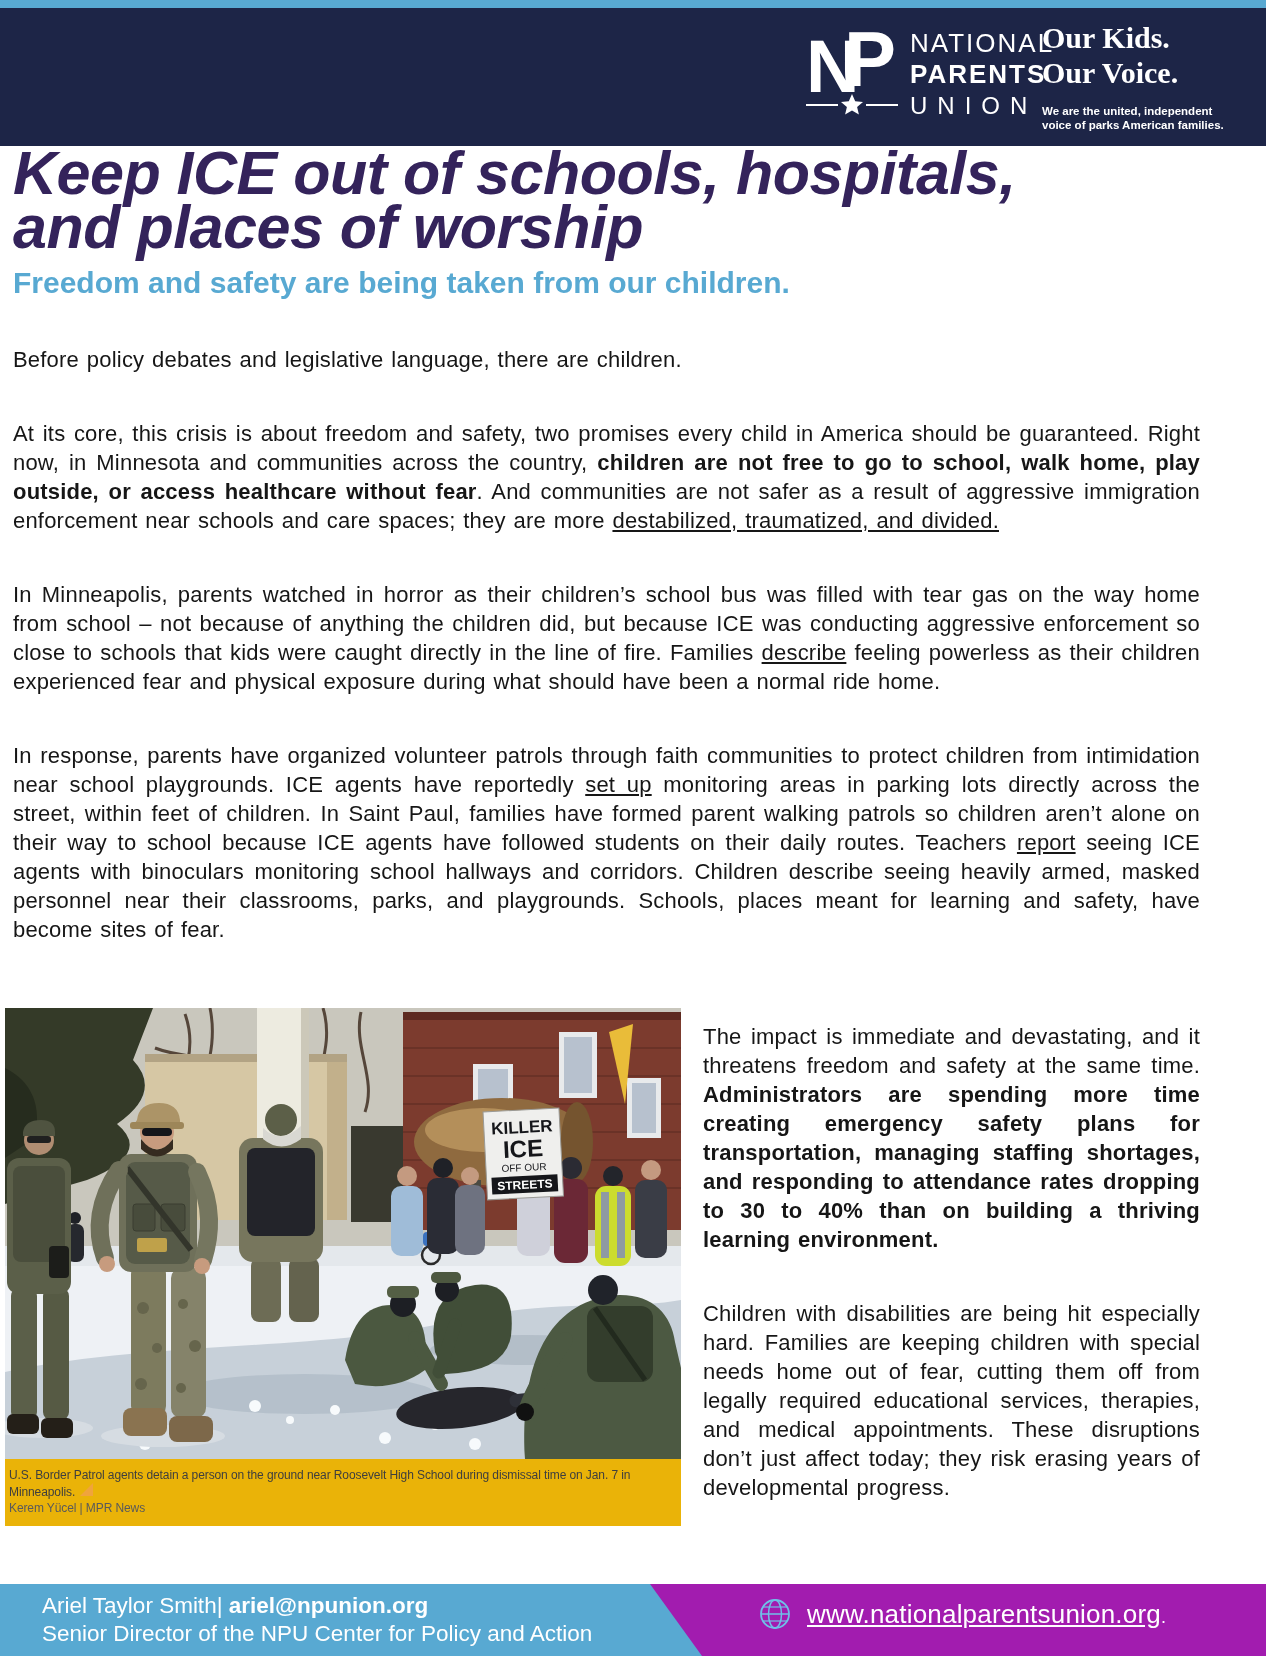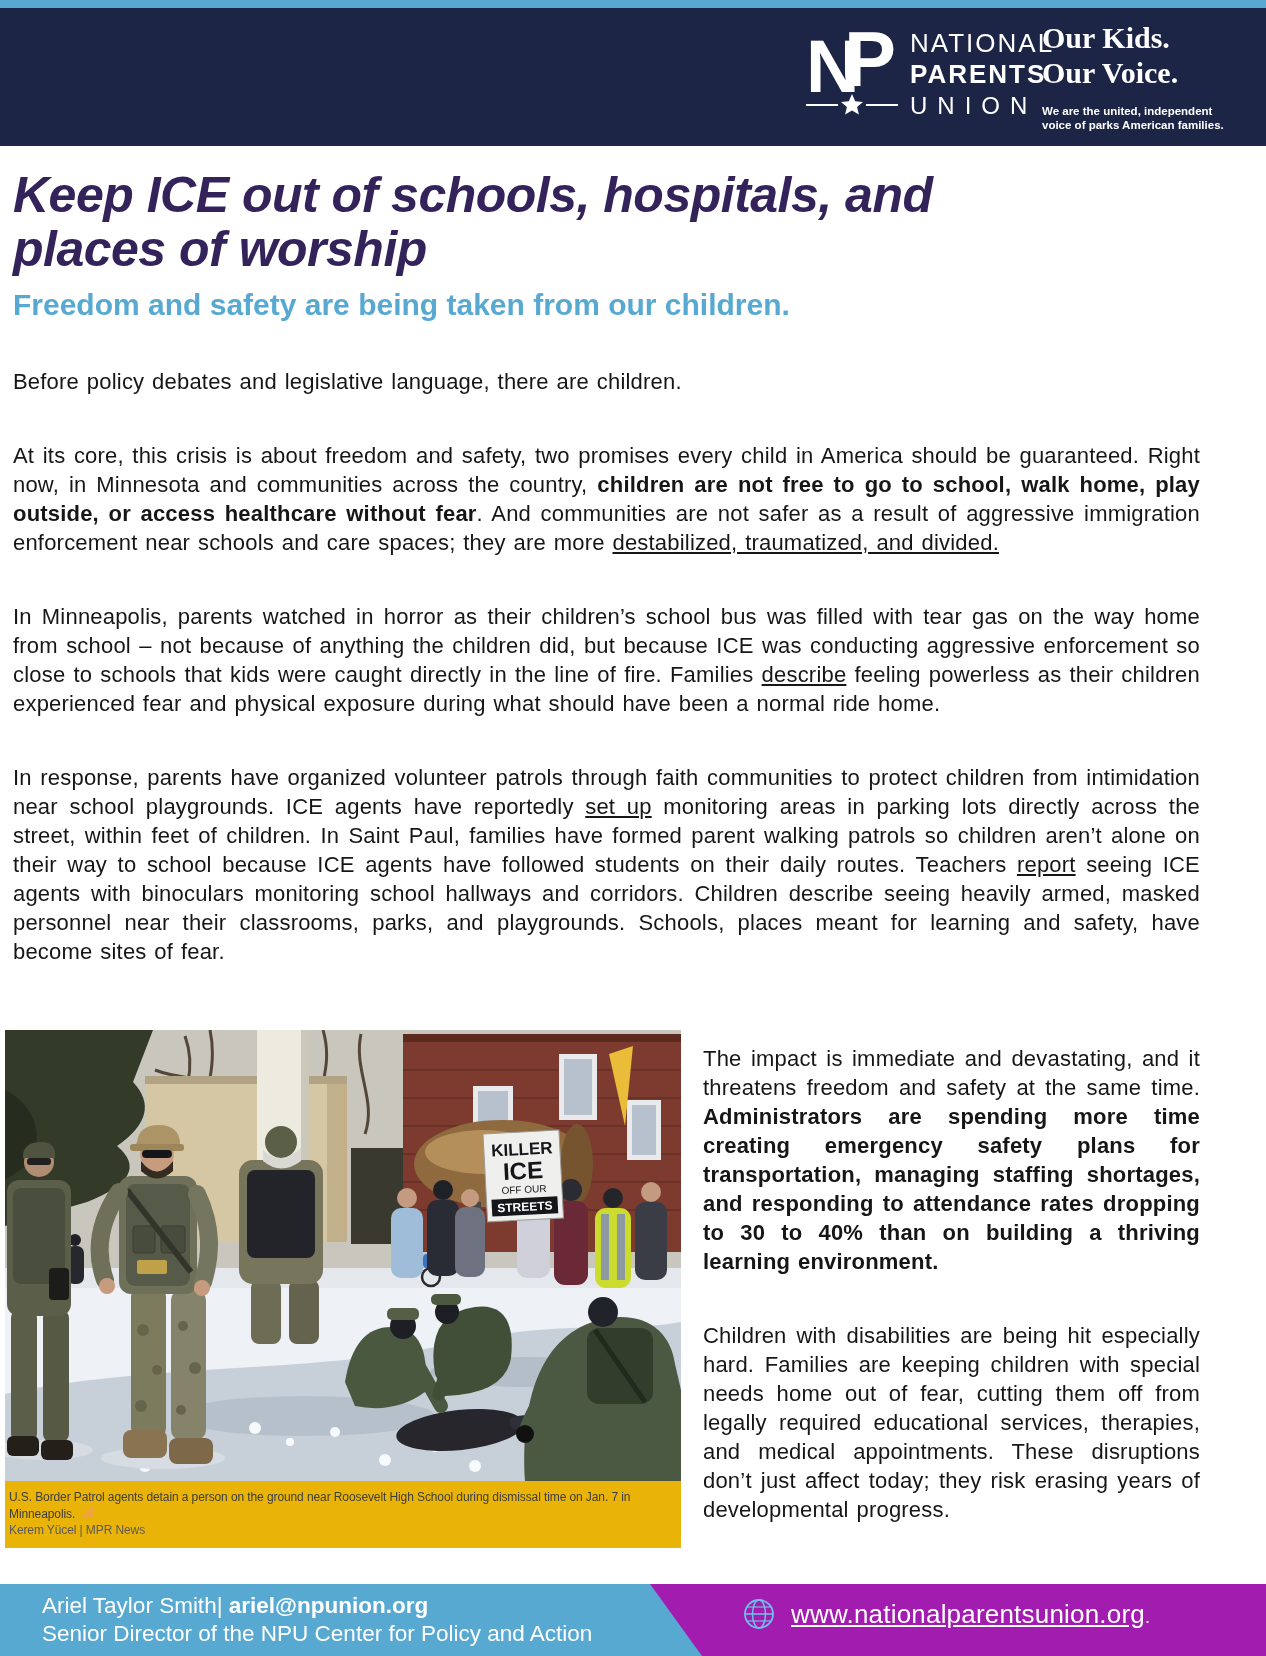--- a/index.html
+++ b/index.html
@@ -16,22 +16,22 @@
   .logo-text { color:#fff; margin-left:12px; margin-top:8px; }
   .logo-text .l1 { font-size:26px; letter-spacing:2px; font-weight:400; line-height:31px;}
   .logo-text .l2 { font-size:26px; letter-spacing:2px; font-weight:700; line-height:31px;}
   .logo-text .l3 { font-size:24px; letter-spacing:10px; font-weight:400; line-height:32px;}
   .slogan { position:absolute; left:1042px; top:12px; color:#fff; }
   .slogan .big { font-family:"Liberation Serif", serif; font-weight:700; font-size:30px; line-height:35px; }
   .slogan .small { margin-top:14px; font-size:11.5px; font-weight:700; line-height:14px; }
   
   .main { margin:0 66px 0 13px; }
   h1.title {
-    margin-top:22px; max-width:1010px;
-    font-size:50px; line-height:54px; font-weight:800; font-style:italic;
+    max-width:1010px;
+    font-size:61px; line-height:54px; font-weight:800; font-style:italic;
     color:#34235b; letter-spacing:-0.5px;
   }
   h2.subtitle { margin-top:12px; font-size:30px; font-weight:700; color:#58a9d2; }
   p.body-p {
     margin-top:45px; font-size:22px; line-height:29px; color:#161616;
     text-align:justify; letter-spacing:0.2px; word-spacing:1.5px;
   }
   p.body-p b { font-weight:700; }
   a.ilink { color:#161616; text-decoration:underline; cursor:pointer; }
   
@@ -48,21 +48,21 @@
   .col-right p.body-p:first-child { margin-top:14px; }
   
   .footer { position:absolute; left:0; bottom:0; width:1266px; height:72px; background:#a21caf; }
   .footer-blue {
     position:absolute; left:0; top:0; width:720px; height:72px; background:#58a9d2;
     clip-path:polygon(0 0, 650px 0, 702px 100%, 0 100%);
   }
   .footer-left { position:absolute; left:42px; top:8px; color:#fff; font-size:22.5px; line-height:28px; }
   .footer-left b { font-weight:700; }
   .footer-right {
-    position:absolute; left:666px; top:0; width:560px; height:60px;
+    position:absolute; left:682px; top:0; width:560px; height:60px;
     display:flex; align-items:center; justify-content:center; gap:15px; color:#fff;
   }
   .site-link { color:#fff; font-size:26px; text-decoration:underline; letter-spacing:0.2px; cursor:pointer; }
   .site-dot { font-size:18px; }
 </style>
 </head>
 <body>
 
 <div class="page">
 

